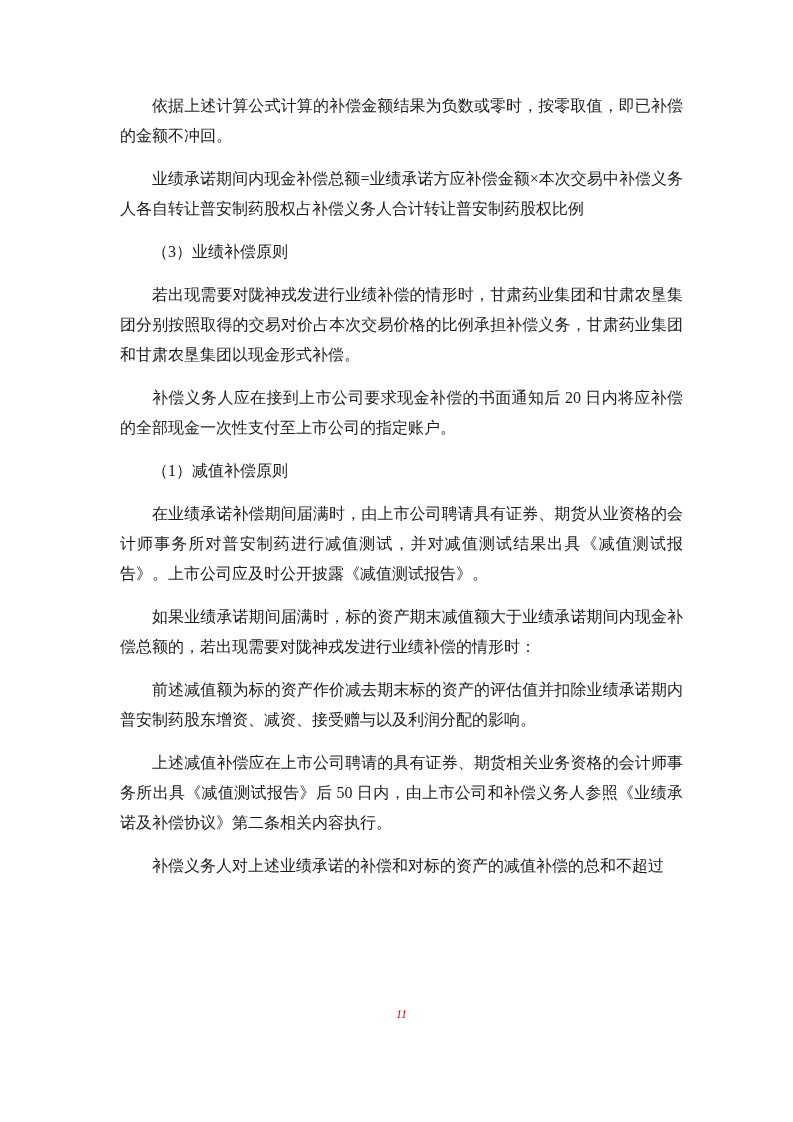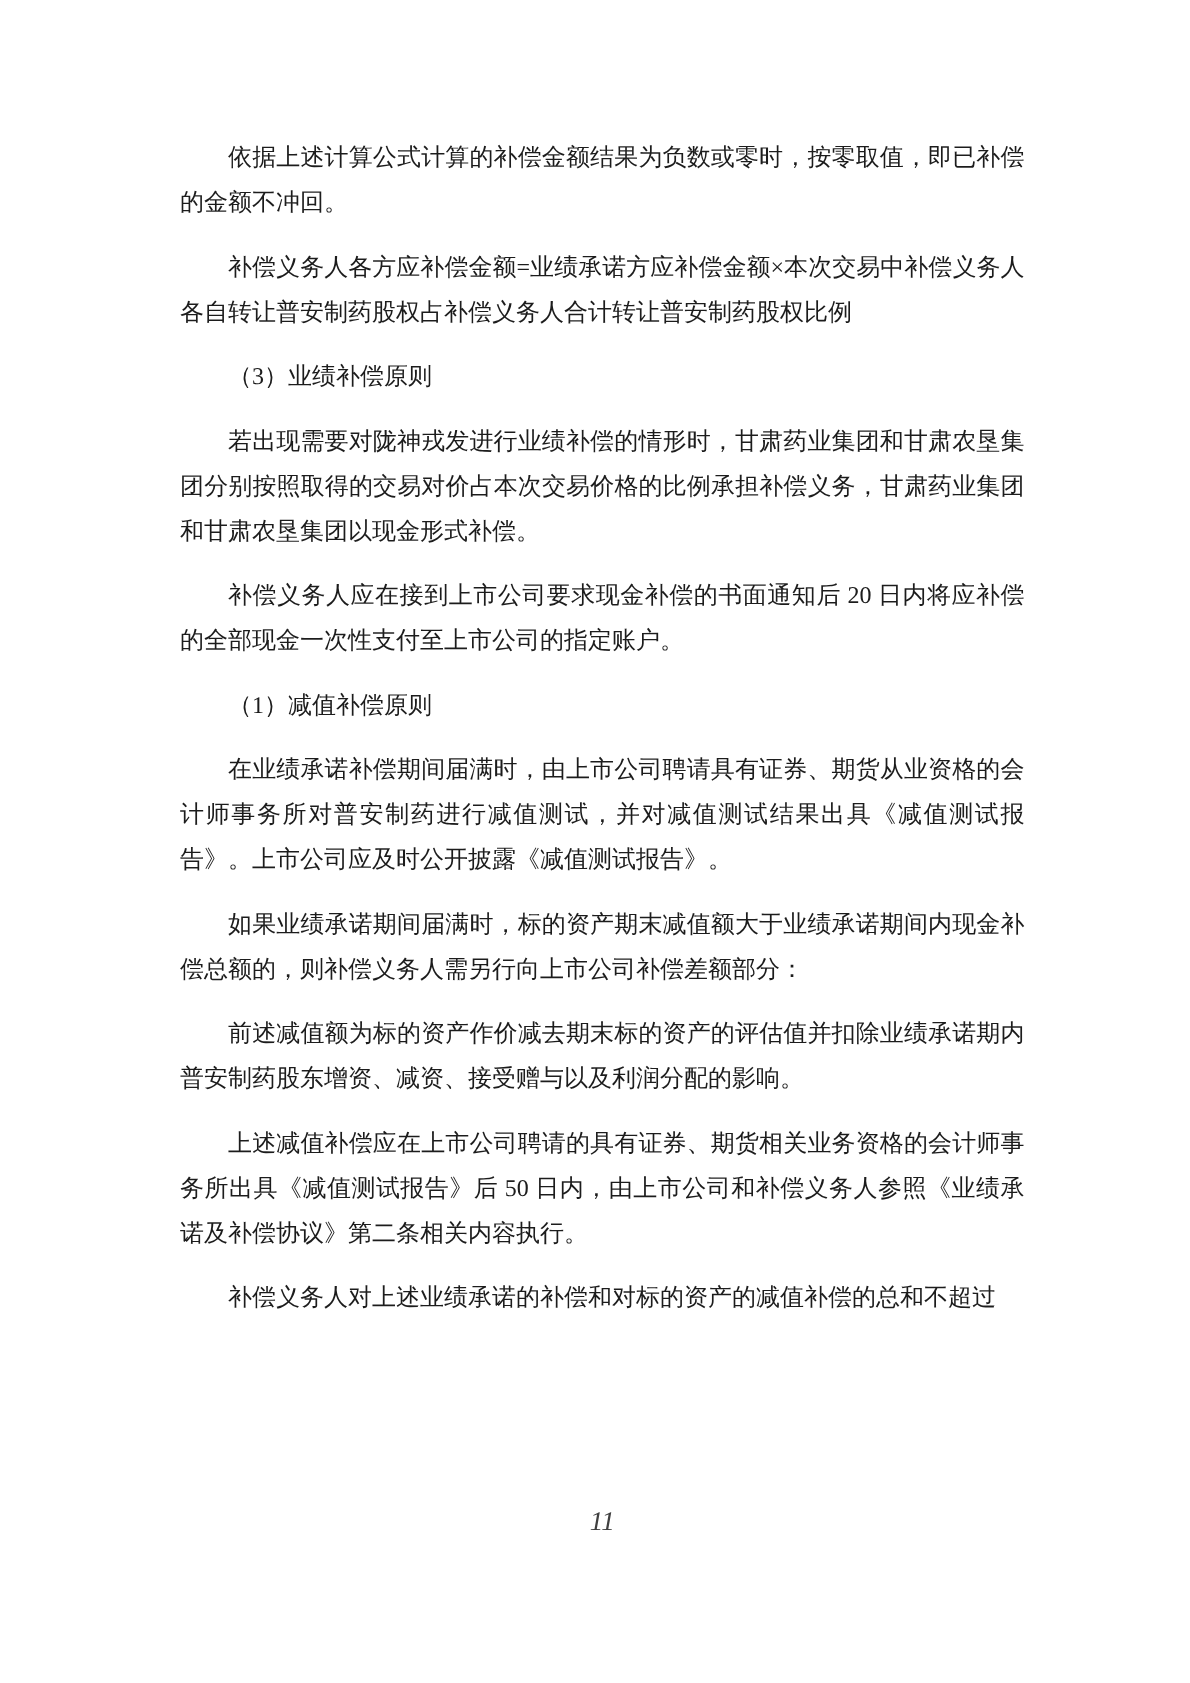--- a/index.html
+++ b/index.html
@@ -35,39 +35,39 @@
     color: #1c1c1c;
   }
   .footer {
     position: absolute;
     left: 120px;
     top: 1004px;
     width: 563px;
     text-align: center;
   }
   .page-number {
-    font-size: 18px;
-    color: #404040;
+    font-size: 12px;
+    color: #b91c1c;
     font-family: "Liberation Serif", "DejaVu Serif", serif;
     font-style: italic;
   }
 </style>
 </head>
 <body>
 
 <div class="page">
   <div class="content">
     <p class="para">依据上述计算公式计算的补偿金额结果为负数或零时，按零取值，即已补偿的金额不冲回。</p>
-    <p class="para">补偿义务人各方应补偿金额=业绩承诺方应补偿金额×本次交易中补偿义务人各自转让普安制药股权占补偿义务人合计转让普安制药股权比例</p>
+    <p class="para">业绩承诺期间内现金补偿总额=业绩承诺方应补偿金额×本次交易中补偿义务人各自转让普安制药股权占补偿义务人合计转让普安制药股权比例</p>
     <p class="para">（3）业绩补偿原则</p>
     <p class="para">若出现需要对陇神戎发进行业绩补偿的情形时，甘肃药业集团和甘肃农垦集团分别按照取得的交易对价占本次交易价格的比例承担补偿义务，甘肃药业集团和甘肃农垦集团以现金形式补偿。</p>
     <p class="para">补偿义务人应在接到上市公司要求现金补偿的书面通知后 20 日内将应补偿的全部现金一次性支付至上市公司的指定账户。</p>
     <p class="para">（1）减值补偿原则</p>
     <p class="para">在业绩承诺补偿期间届满时，由上市公司聘请具有证券、期货从业资格的会计师事务所对普安制药进行减值测试，并对减值测试结果出具《减值测试报告》。上市公司应及时公开披露《减值测试报告》。</p>
-    <p class="para">如果业绩承诺期间届满时，标的资产期末减值额大于业绩承诺期间内现金补偿总额的，则补偿义务人需另行向上市公司补偿差额部分：</p>
+    <p class="para">如果业绩承诺期间届满时，标的资产期末减值额大于业绩承诺期间内现金补偿总额的，若出现需要对陇神戎发进行业绩补偿的情形时：</p>
     <p class="para">前述减值额为标的资产作价减去期末标的资产的评估值并扣除业绩承诺期内普安制药股东增资、减资、接受赠与以及利润分配的影响。</p>
     <p class="para">上述减值补偿应在上市公司聘请的具有证券、期货相关业务资格的会计师事务所出具《减值测试报告》后 50 日内，由上市公司和补偿义务人参照《业绩承诺及补偿协议》第二条相关内容执行。</p>
     <p class="para">补偿义务人对上述业绩承诺的补偿和对标的资产的减值补偿的总和不超过</p>
   </div>
   <div class="footer">
     <span class="page-number">11</span>
   </div>
 </div>
 
 </body></html>

